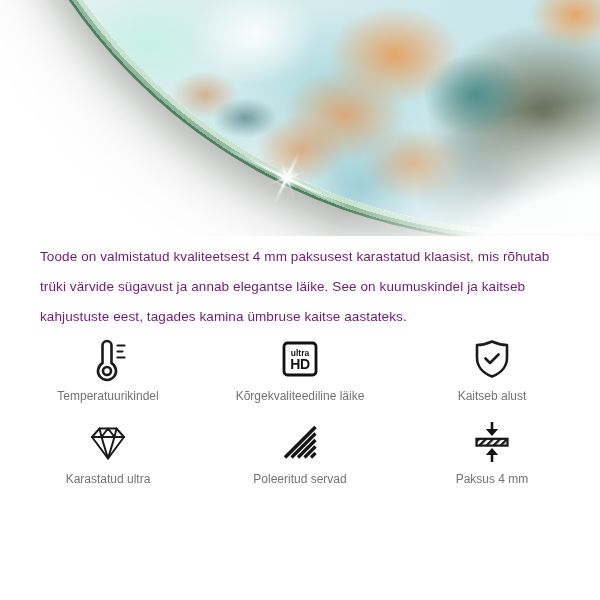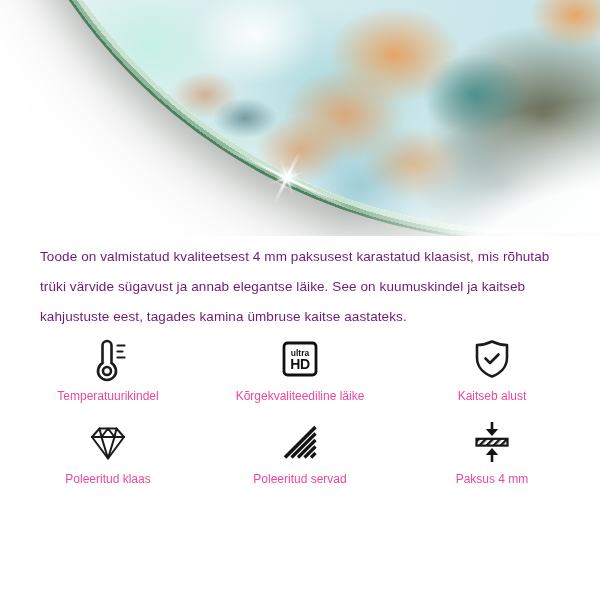--- a/index.html
+++ b/index.html
@@ -81,21 +81,21 @@
     font-size:13.5px; line-height:30px; color:#701a75; letter-spacing:0.1px;
   }
 
   
   .features {
     margin-top:1px; padding:0 12px;
     display:grid; grid-template-columns:repeat(3, 1fr); grid-auto-rows:83px;
   }
   .feature { display:flex; flex-direction:column; align-items:center; padding-top:3px; }
   .feature svg { width:46px; height:46px; display:block; }
-  .feature-label { margin-top:7px; font-size:12px; line-height:15px; color:#ec4899; }
+  .feature-label { margin-top:7px; font-size:12px; line-height:15px; color:#737373; }
 </style>
 </head>
 <body>
 
 <div class="hero">
   <div class="glass-edge"></div>
   <div class="glass-artwork"></div>
   <div class="hero-fade"></div>
   <div class="sparkle">
     <div class="ray ray-long"></div>
@@ -147,21 +147,21 @@
 
     <div class="feature">
       <svg viewBox="0 0 46 46" aria-hidden="true">
         <g fill="none" stroke="#1b1b1b" stroke-width="2" stroke-linejoin="round" stroke-linecap="round">
           <path d="M14.5 9.5 L31.5 9.5 L39 18 L23 39.5 L7 18 Z"></path>
           <path d="M7 18 H39"></path>
           <path d="M14.5 9.5 L16.5 18 L23 9.5 L29.5 18 L31.5 9.5"></path>
           <path d="M16.5 18 L23 39.5 L29.5 18"></path>
         </g>
       </svg>
-      <div class="feature-label">Poleeritud klaas</div>
+      <div class="feature-label">Karastatud ultra</div>
     </div>
 
     <div class="feature">
       <svg viewBox="0 0 46 46" aria-hidden="true">
         <g stroke="#151515" fill="none" stroke-linecap="butt">
           <path d="M8 38.5 L38.5 8" stroke-width="3.6"></path>
           <path d="M14.5 38.5 L38.5 14.5" stroke-width="3.2"></path>
           <path d="M21 38.5 L38.5 21" stroke-width="3.2"></path>
           <path d="M27.5 38.5 L38.5 27.5" stroke-width="3.2"></path>
           <path d="M34 38.5 L38.5 34" stroke-width="3.2"></path>

